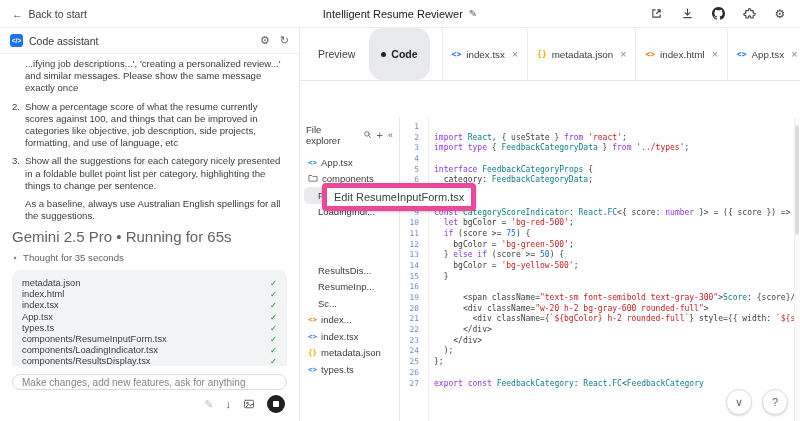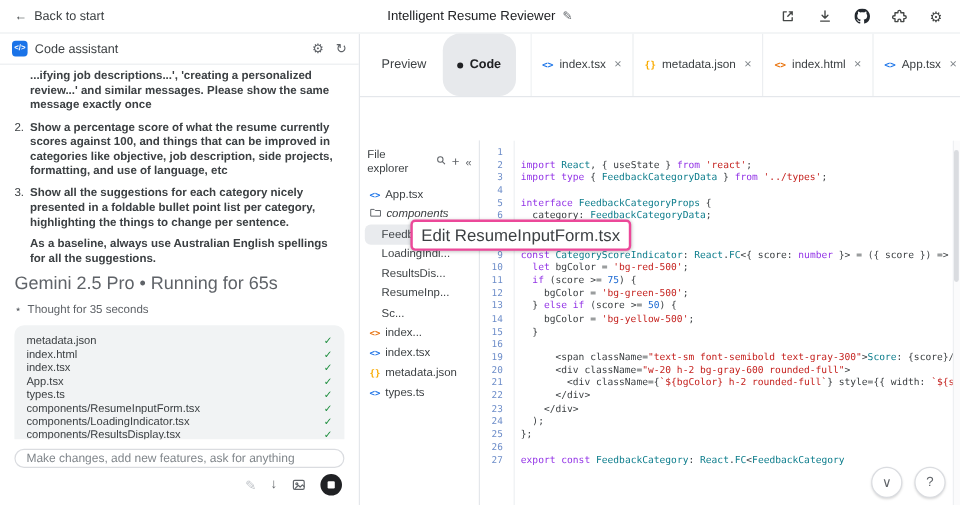--- a/index.html
+++ b/index.html
@@ -27,21 +27,21 @@
   .chat { width:300px; flex:0 0 300px; border-right:1px solid #e4e7eb; display:flex; flex-direction:column; min-height:0; }
   .chat-head { flex:0 0 26px; border-bottom:1px solid #eceef1; display:flex; align-items:center; gap:6px; padding:0 10px; }
   .ca-badge { width:13px; height:13px; border-radius:3px; background:#1a73e8; color:#fff;
     font-size:6.5px; font-weight:bold; display:flex; align-items:center; justify-content:center; }
   .chat-head-label { font-size:10.5px; color:#3c4043; }
   .chat-head-icons { margin-left:auto; display:flex; gap:10px; }
   .hicon { color:#5f6368; font-size:11px; cursor:pointer; }
   .chat-scroll { flex:1; overflow:hidden; padding:4px 12px 0; }
   .msg-row { display:flex; font-size:9.6px; line-height:12.2px; color:#3c4043; margin-bottom:6px; }
   .msg-num { flex:0 0 13px; }
-  .msg-text { flex:1;font-weight:bold; }
+  .msg-text { flex:1; }
   .status-line { font-size:15px; color:#5f6368; margin-top:6px; }
   .thought-row { display:flex; align-items:center; gap:5px; font-size:9.6px; color:#5f6368; margin:7px 0 7px; cursor:pointer; }
   .fbox { background:#f1f3f4; border-radius:8px; padding:7px 10px; }
   .frow { display:flex; align-items:center; height:11.2px; font-size:9.3px; color:#3c4043; }
   .frow .nm { flex:1; white-space:nowrap; overflow:hidden; }
   .fdone { color:#1e8e3e; font-size:8.5px; }
   .chat-bottom { flex:0 0 auto; padding:6px 12px 4px; }
   .chat-input { width:100%; height:16px; border:1px solid #dadce0; border-radius:9px;
     font-size:10px; padding:0 9px; outline:none; color:#202124; font-family:inherit; background:#fff; }
   .chat-input::placeholder { color:#80868b; }
@@ -86,22 +86,22 @@
   .cl { display:flex; height:10.7px; line-height:10.7px; }
   .ln { flex:0 0 26px; padding-right:7px; text-align:right; font-size:7.8px; color:#6d8dc9; }
   .cd { font-size:8px; white-space:pre; color:#3c4043; padding-left:8px; }
   .kw  { color:#9334e6; }
   .str { color:#c5221f; }
   .num { color:#1967d2; }
   .typ { color:#0d7d8c; }
   .vscroll { position:absolute; right:0; top:0; bottom:0; width:6px; border-left:1px solid #eef0f2; background:#fbfbfc; }
   .vthumb { position:absolute; right:1px; top:8px; width:4px; height:110px; background:#dadce0; border-radius:2px; }
 
-  .tooltip { position:absolute; left:42px; top:155px; background:#fff; border:2px solid #ec4899;
-    border-radius:4px; box-shadow:0 1px 3px rgba(0,0,0,.22); padding:3px 7px; font-size:14px;
+  .tooltip { position:absolute; left:22px; top:155px; background:#fff; border:5px solid #ec4899;
+    border-radius:4px; box-shadow:0 1px 3px rgba(0,0,0,.22); padding:3px 7px; font-size:11px;
     color:#3c4043; white-space:nowrap; z-index:20; }
 
   .float-btns { position:absolute; right:12px; bottom:6px; display:flex; gap:10px; z-index:15; }
   .fbtn { width:26px; height:26px; border-radius:50%; background:#fff; border:1px solid #dadce0;
     box-shadow:0 1px 2px rgba(0,0,0,.15); display:flex; align-items:center; justify-content:center;
     color:#5f6368; font-size:11px; cursor:pointer; }
 </style>
 </head>
 <body>
 
@@ -282,33 +282,33 @@
                 </svg>
             </span>
             <span class="xplus">+</span>
             <span class="xcollapse">«</span>
           </div>
           <div id="explorer">
               <div class="xrow" style="padding-left: 4px;">
                 <span class="xicon" style="color: rgb(26, 115, 232);">&lt;&gt;</span>
                 <span>App.tsx</span>
               </div>
-              <div class="xrow" style="padding-left: 4px; font-style: italic;">
+              <div class="xrow" style="padding-left: 4px;">
                 <span><svg class="fsvg" viewBox="0 0 16 16">
                     <path d="M1.5 4h4.5l1.5 1.5h7V13h-13z"></path>
                   </svg></span>
                 <span>components</span>
               </div>
               <div class="xrow sel" style="padding-left: 14px;">
                 <span>FeedbackC...</span>
               </div>
               <div class="xrow" style="padding-left: 14px;">
                 <span>LoadingIndi...</span>
               </div>
-              <div class="xrow" style="padding-left: 14px;">
+              <div class="xrow" style="padding-left: 14px; margin-top: 42px;">
                 <span>ResultsDis...</span>
               </div>
               <div class="xrow" style="padding-left: 14px;">
                 <span>ResumeInp...</span>
               </div>
               <div class="xrow" style="padding-left: 14px;">
                 <span>Sc...</span>
               </div>
               <div class="xrow" style="padding-left: 4px;">
                 <span class="xicon" style="color: rgb(232, 113, 10);">&lt;&gt;</span>

